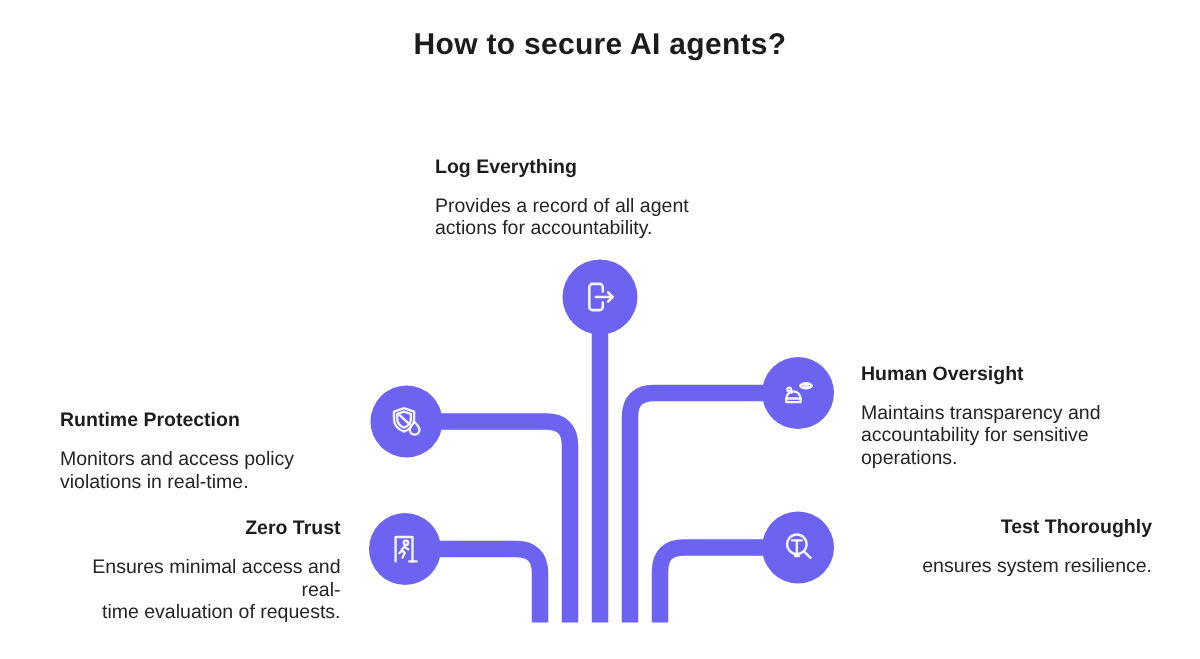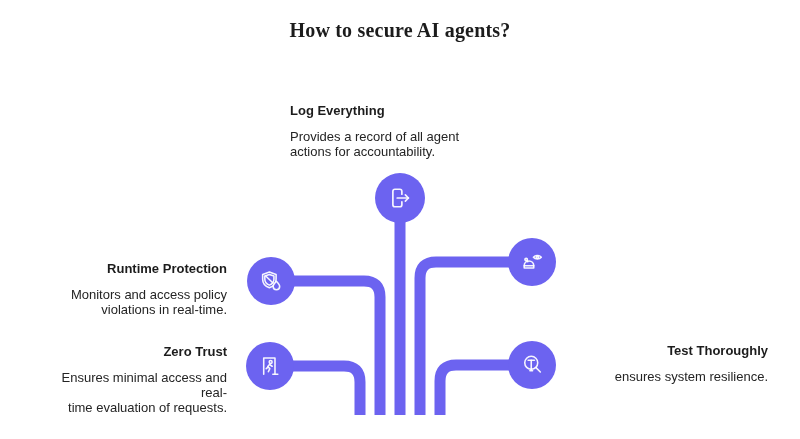--- a/index.html
+++ b/index.html
@@ -5,21 +5,20 @@
   :root { --accent:#6C63F0; --ink:#1c1c1c; --body:#242424; }
   * { margin:0; padding:0; box-sizing:border-box; }
   html,body { background:#ffffff; }
   body { font-family:"Liberation Sans", sans-serif; }
   .page { position:relative; width:800px; height:439px; background:#ffffff; overflow:hidden; }
 
   .main-title {
     position:absolute; left:0; top:19px; width:800px;
     text-align:center; font-size:20px; font-weight:700; color:var(--ink);
     letter-spacing:.2px;
-    font-family:Liberation Serif, serif;
   }
 
   .connectors { position:absolute; left:0; top:0; }
   .branch { fill:none; stroke:var(--accent); stroke-width:11; }
 
   .node {
     position:absolute; border-radius:50%; background:var(--accent);
     display:flex; align-items:center; justify-content:center;
   }
   #node-log       { left:375px; top:173px; width:50px; height:50px; }
@@ -33,21 +32,21 @@
     fill:none; stroke:rgba(255,255,255,.93); stroke-width:1.45;
     stroke-linecap:round; stroke-linejoin:round;
   }
   .icon .mask { fill:var(--accent); }
 
   .item-text { position:absolute; }
   .item-title { font-size:13px; font-weight:700; color:var(--ink); line-height:16px; margin-bottom:10px; }
   .item-desc  { font-size:13px; color:var(--body); line-height:15px; }
 
   #text-log       { left:290px; top:103px; width:220px; text-align:left; }
-  #text-runtime   { left:40px;  top:261px; width:187px; text-align:right; }
+  #text-runtime   { left:40px;  top:272px; width:187px; text-align:left; }
   #text-oversight { left:574px; top:241px; width:195px; text-align:left; }
   #text-zerotrust { left:38px;  top:344px; width:189px; text-align:right; }
   #text-test      { left:573px; top:343px; width:195px; text-align:right; }
 </style>
 </head>
 <body>
 
 <div class="page">
 
   <div class="main-title">How to secure AI agents?</div>
@@ -118,20 +117,28 @@
   </div>
 
   <div class="item-text" id="text-runtime">
     <div class="item-title">Runtime Protection</div>
     <div class="item-desc">
       <div>Monitors and access policy</div>
       <div>violations in real-time.</div>
     </div>
   </div>
 
+  <div class="item-text" id="text-oversight">
+    <div class="item-title">Human Oversight</div>
+    <div class="item-desc">
+      <div>Maintains transparency and</div>
+      <div>accountability for sensitive</div>
+      <div>operations.</div>
+    </div>
+  </div>
 
   <div class="item-text" id="text-zerotrust">
     <div class="item-title">Zero Trust</div>
     <div class="item-desc">
       <div>Ensures minimal access and real-</div>
       <div>time evaluation of requests.</div>
     </div>
   </div>
 
   <div class="item-text" id="text-test">

